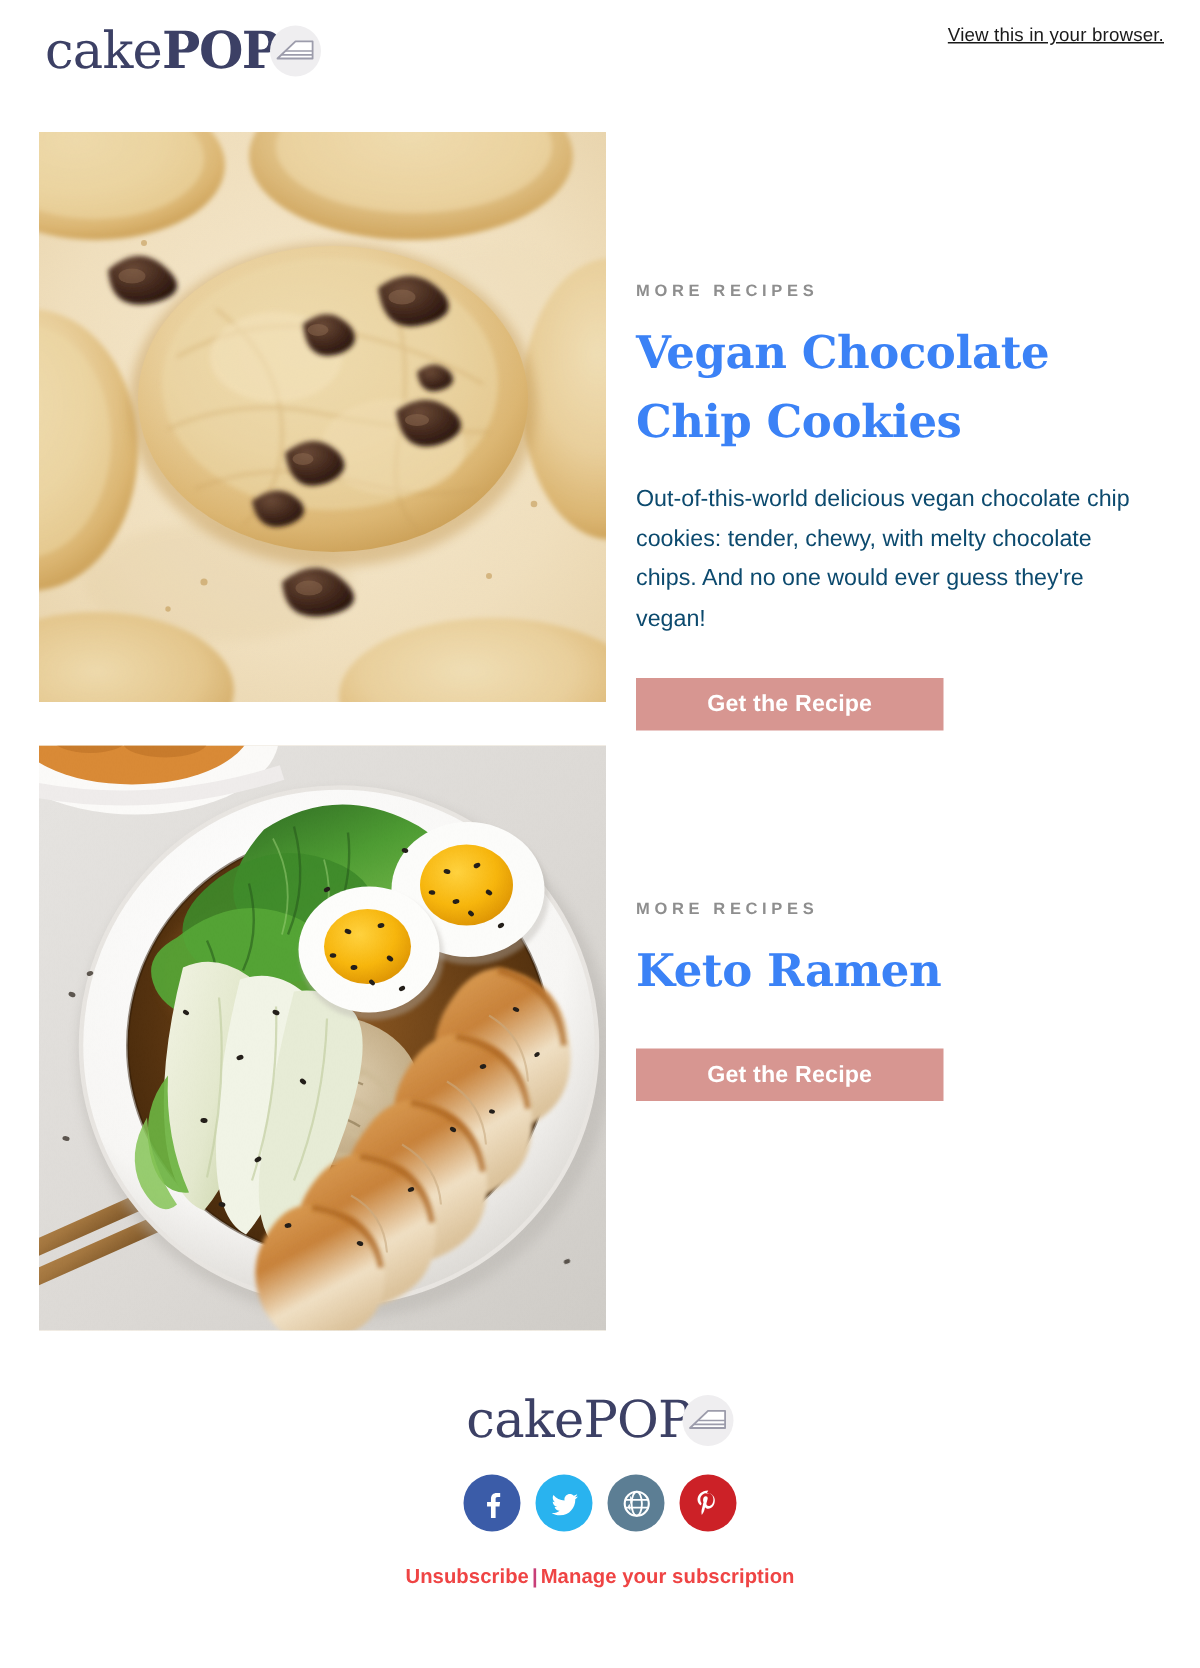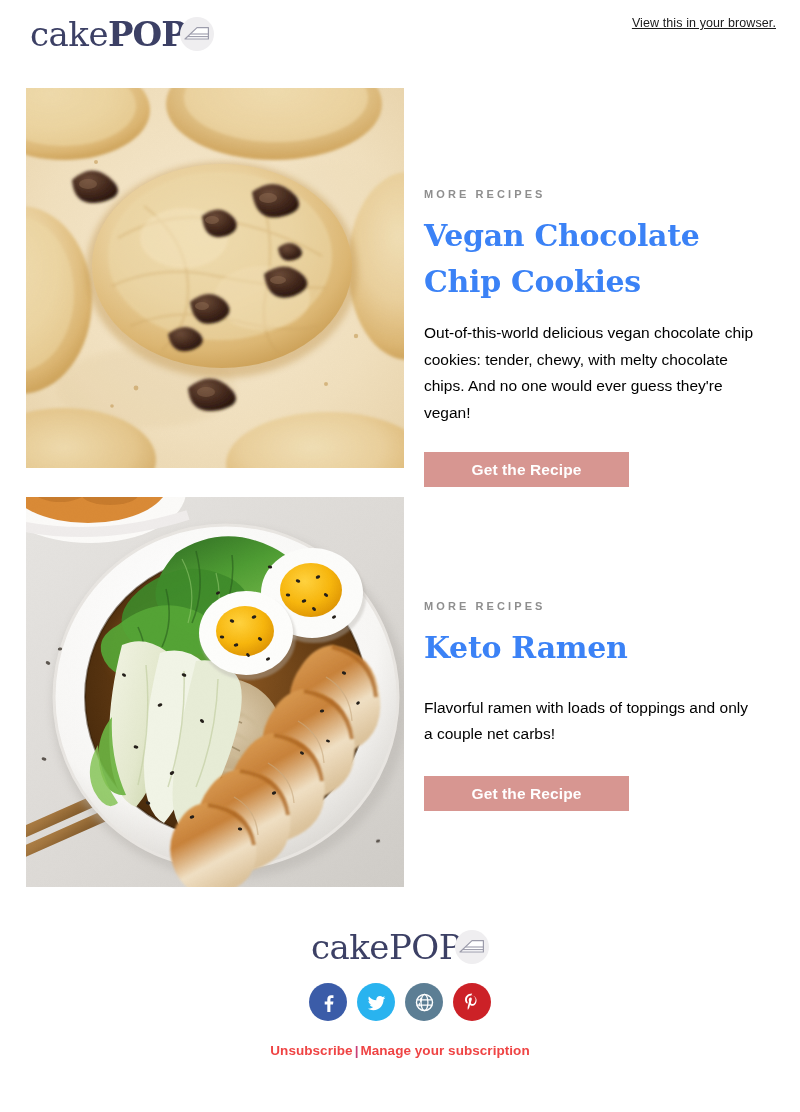--- a/index.html
+++ b/index.html
@@ -131,21 +131,21 @@
     letter-spacing: -0.3px;
   }
   .card-2 .card-title {
     margin-bottom: 24px;
   }
 
   .card-text {
     font-family: "Liberation Sans", sans-serif;
     font-size: 15.5px;
     line-height: 26.5px;
-    color: #000000;
+    color: #0c4a6e;
     margin: 0;
     max-width: 330px;
   }
 
   .cta-row {
     margin-top: 26px;
     display: flex;
     justify-content: flex-start;
     width: 350px;
   }
@@ -614,21 +614,20 @@
           <ellipse cx="352" cy="344" rx="2.2" ry="1.5" transform="rotate(-22 352 344)"></ellipse>
         </g>
 
         <rect width="378" height="390" filter="url(#grain2)" fill="#ffffff" opacity="0.08"></rect>
       </svg>
     </div>
 
     <div class="card-body">
       <div class="eyebrow">MORE RECIPES</div>
       <h2 class="card-title">Keto Ramen</h2>
-      <p class="card-text">Flavorful ramen with loads of toppings and only a couple net carbs!</p>
       <div class="cta-row">
         <a class="cta-button" href="#">Get the Recipe</a>
       </div>
     </div>
   </div>
 
   <div class="footer">
 
     <div class="footer-logo">
       <span class="logo-text"><span class="logo-cake">cake</span><span class="logo-pop">POP</span></span>

